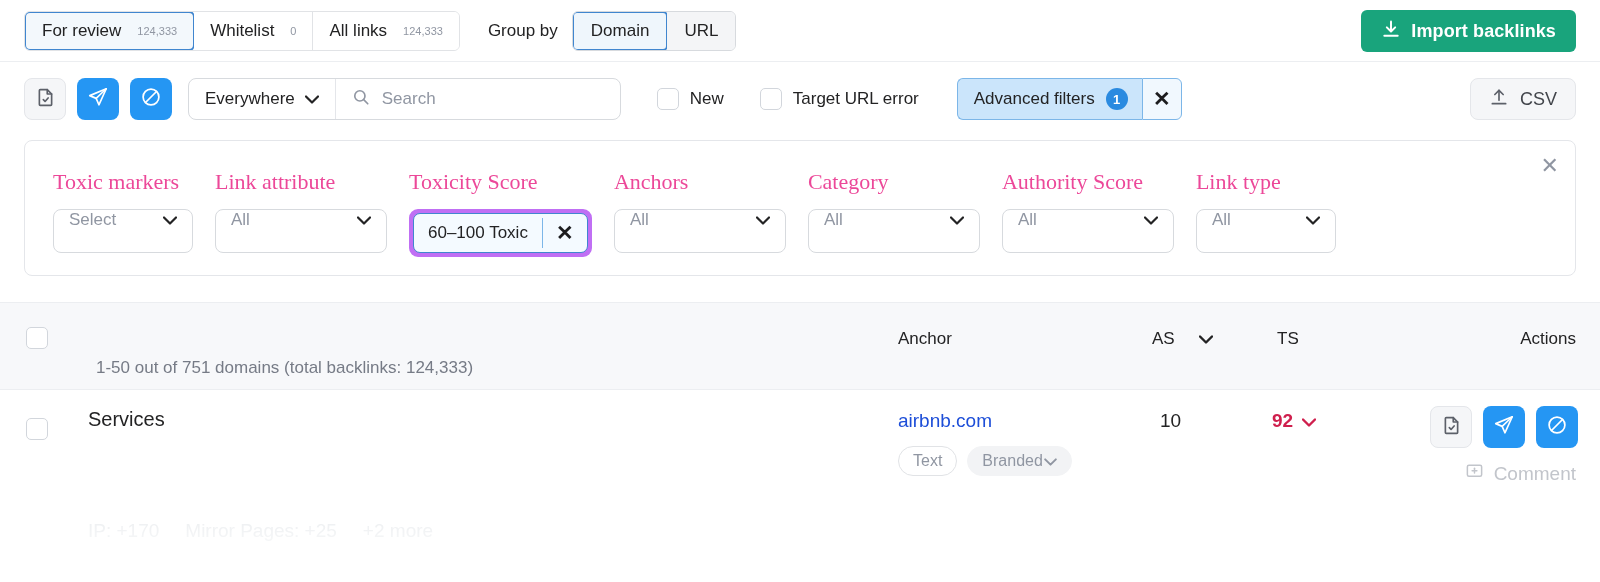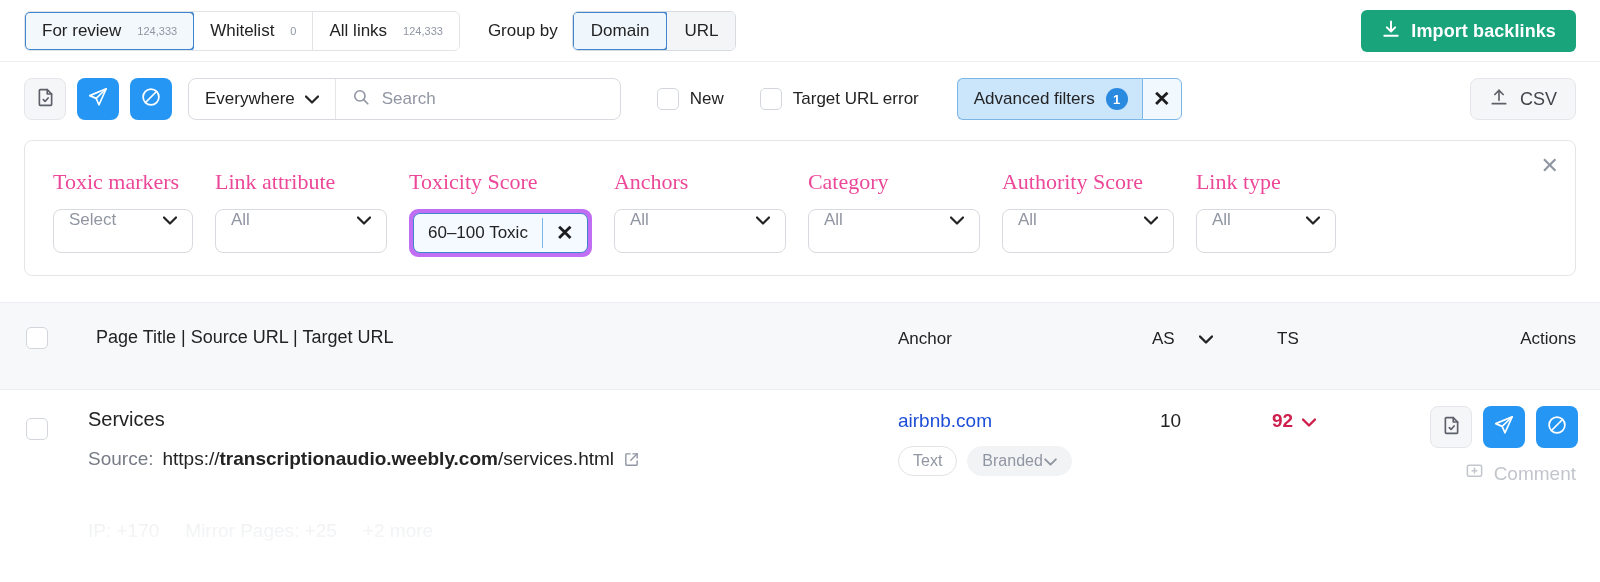--- a/index.html
+++ b/index.html
@@ -424,50 +424,39 @@
               </svg>
           </span>
         </div>
       </div>
 
     </div>
   </div>
 
   <div class="thead">
     <span class="chk th-check"></span>
-    <div class="th-title">Page Title | Source URL | Target URL</div>
+    <div class="th-sub">1-50 out of 751 domains (total backlinks: 124,333)</div>
     <div class="th-anchor">Anchor</div>
     <div class="th-as">
       <span>AS</span>
       <span>
         <svg width="14" height="9" viewBox="0 0 14 9" fill="none" stroke="#232324" stroke-width="2.4" stroke-linecap="round" stroke-linejoin="round">
             <path d="M1 1.5l6 6 6-6"></path>
           </svg>
       </span>
     </div>
     <div class="th-ts">TS</div>
     <div class="th-act">Actions</div>
   </div>
 
   <div class="row">
     <span class="chk row-check"></span>
 
     <div class="r-title">Services</div>
 
-    <div class="r-source">
-      <span class="lbl">Source:</span>
-      <span><span>https://</span><b>transcriptionaudio.weebly.com</b><span>/services.html</span></span>
-      <span class="ext">
-        <svg width="17" height="17" viewBox="0 0 24 24" fill="none" stroke="#9096a2" stroke-width="2" stroke-linecap="round" stroke-linejoin="round">
-          <path d="M10 4H5a1 1 0 0 0-1 1v14a1 1 0 0 0 1 1h14a1 1 0 0 0 1-1v-5"></path>
-            <path d="M14 4h6v6"></path>
-            <path d="M20 4l-9 9"></path>
-        </svg>
-      </span>
-    </div>
 
 
     <div class="r-meta">
       <span>IP: +170</span>
       <span>Mirror Pages: +25</span>
       <span>+2 more</span>
     </div>
 
     <div class="r-anchor">airbnb.com</div>
     <div class="r-tags">

